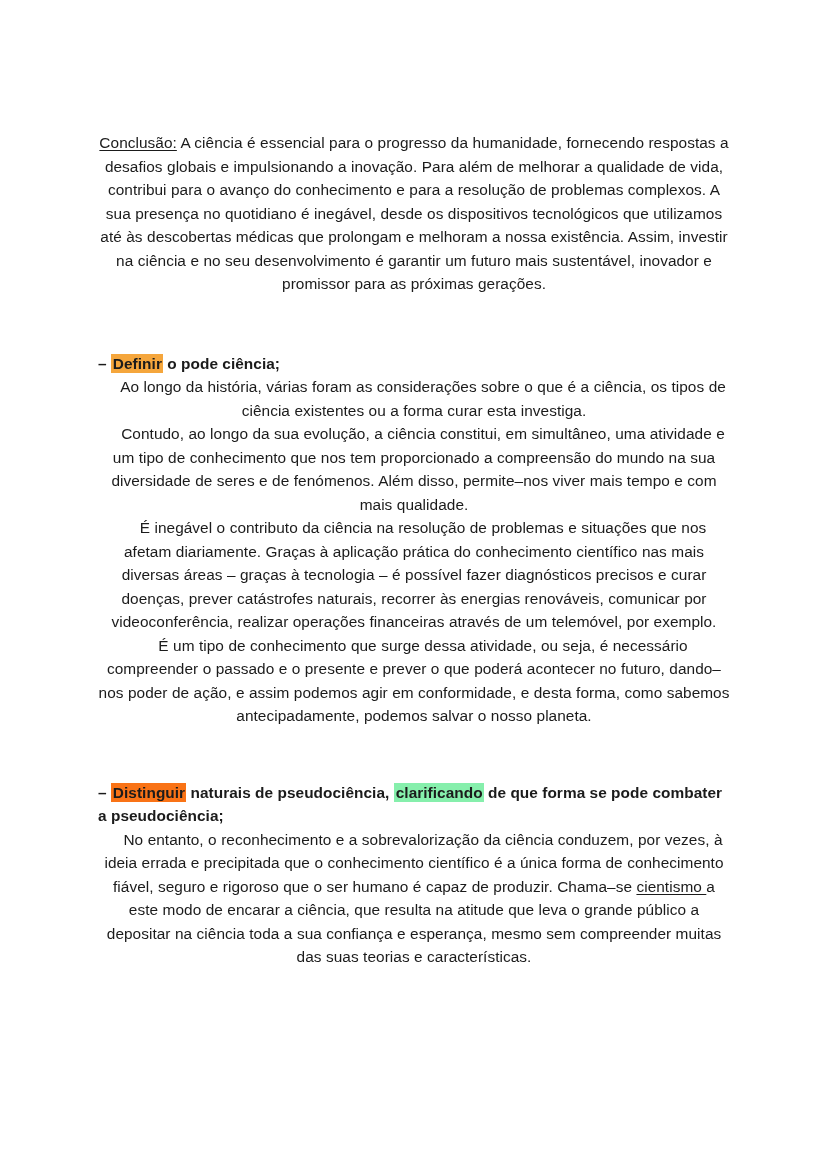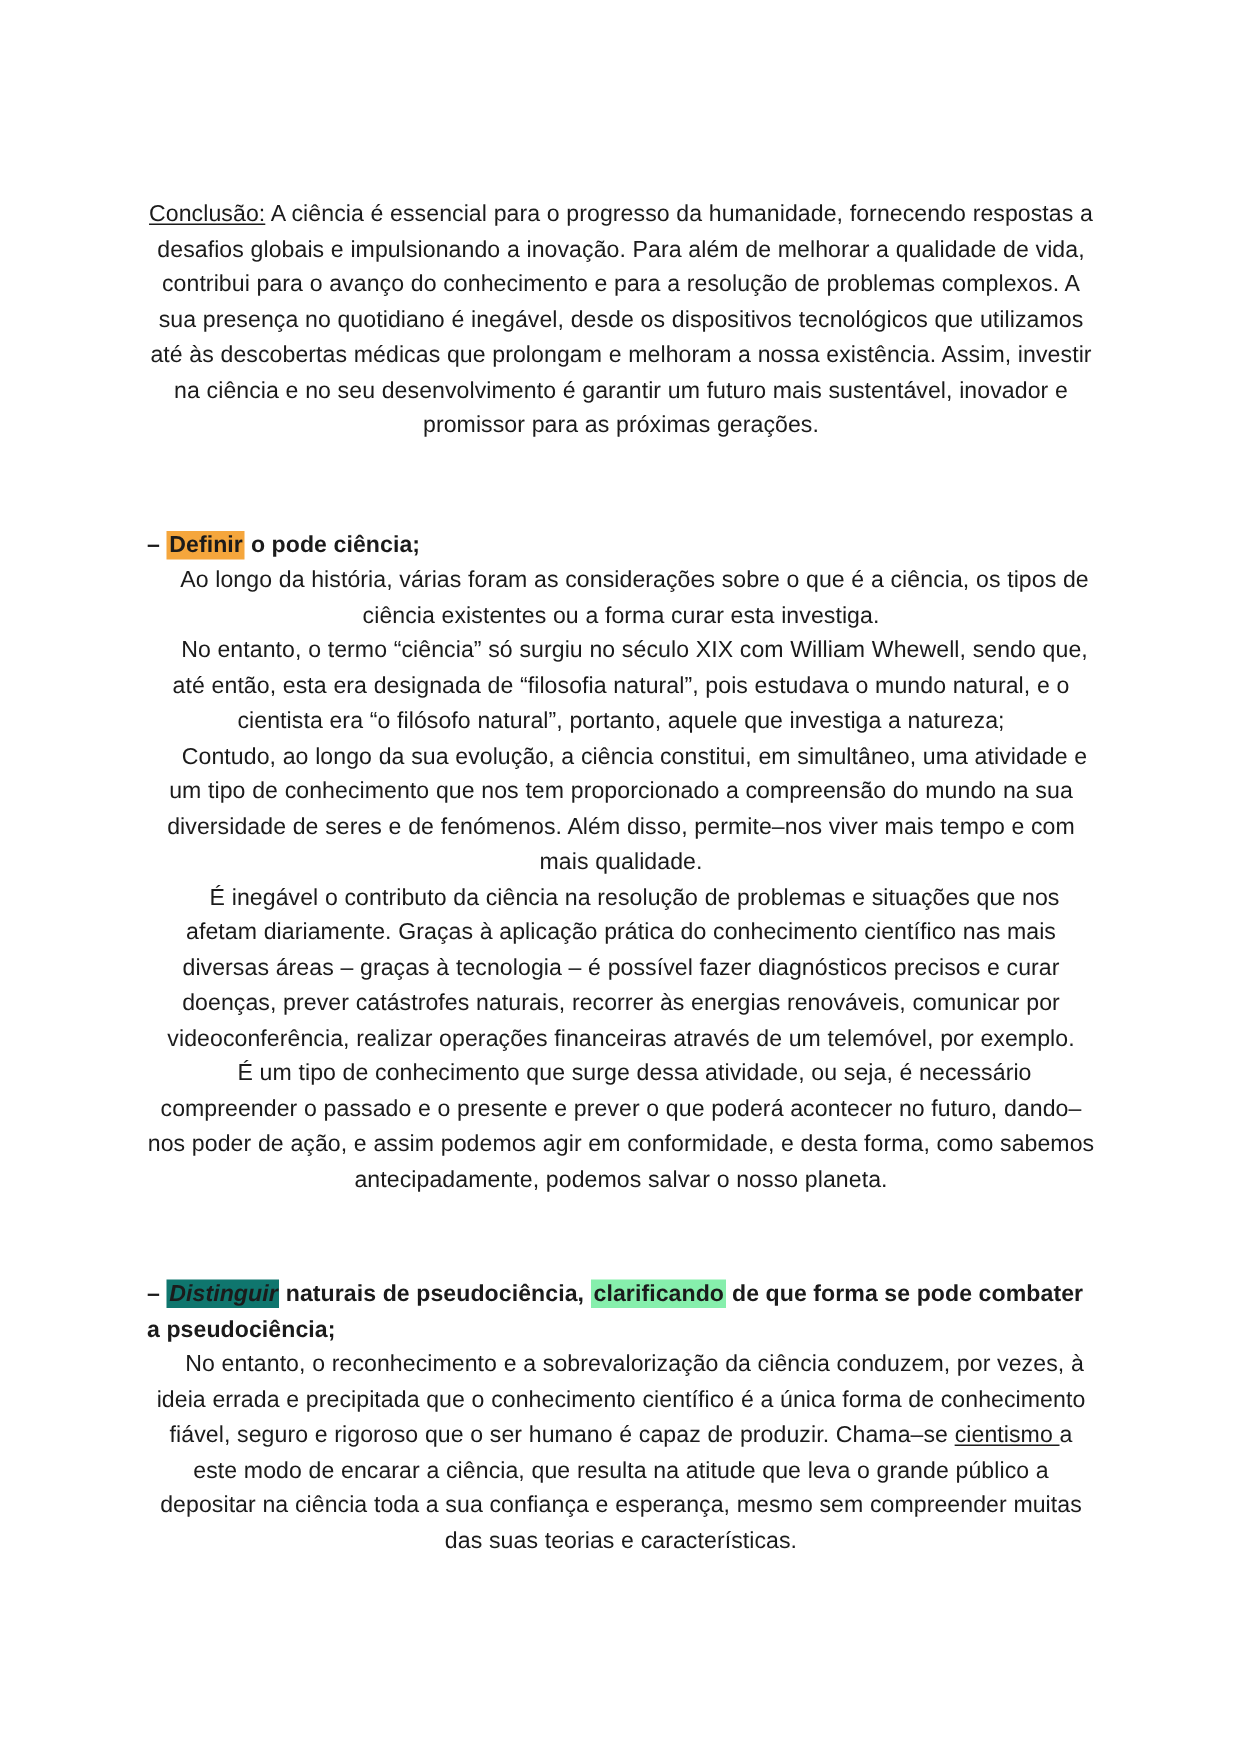--- a/index.html
+++ b/index.html
@@ -88,26 +88,25 @@
 
   <div id="doc-body" style="color: rgb(27, 27, 27);">
 
     <p class="para para-conclusao"><span class="u">Conclusão:</span><span> A ciência é essencial para o progresso da humanidade, fornecendo respostas a desafios globais e impulsionando a inovação. Para além de melhorar a qualidade de vida, contribui para o avanço do conhecimento e para a resolução de problemas complexos. A sua presença no quotidiano é inegável, desde os dispositivos tecnológicos que utilizamos até às descobertas médicas que prolongam e melhoram a nossa existência. Assim, investir na ciência e no seu desenvolvimento é garantir um futuro mais sustentável, inovador e promissor para as próximas gerações.</span></p>
 
     <div class="gap-section"></div>
 
     <p class="heading"><span class="dash">– </span><span class="hl hl-orange" style="background-color: rgb(245, 166, 60);">Definir</span><span> o pode ciência;</span></p>
 
     <p class="para indent">Ao longo da história, várias foram as considerações sobre o que é a ciência, os tipos de ciência existentes ou a forma curar esta investiga.</p>
-    <p class="para indent">No entanto, o termo “ciência” só surgiu no século XIX com William Whewell, sendo que, até então, esta era designada de “filosofia natural”, pois estudava o mundo natural, e o cientista era “o filósofo natural”, portanto, aquele que investiga a natureza;</p>
     <p class="para indent">Contudo, ao longo da sua evolução, a ciência constitui, em simultâneo, uma atividade e um tipo de conhecimento que nos tem proporcionado a compreensão do mundo na sua diversidade de seres e de fenómenos. Além disso, permite–nos viver mais tempo e com mais qualidade.</p>
     <p class="para indent">É inegável o contributo da ciência na resolução de problemas e situações que nos afetam diariamente. Graças à aplicação prática do conhecimento científico nas mais diversas áreas – graças à tecnologia – é possível fazer diagnósticos precisos e curar doenças, prever catástrofes naturais, recorrer às energias renováveis, comunicar por videoconferência, realizar operações financeiras através de um telemóvel, por exemplo.</p>
     <p class="para indent">É um tipo de conhecimento que surge dessa atividade, ou seja, é necessário compreender o passado e o presente e prever o que poderá acontecer no futuro, dando–nos poder de ação, e assim podemos agir em conformidade, e desta forma, como sabemos antecipadamente, podemos salvar o nosso planeta.</p>
 
     <div class="gap-heading"></div>
 
-    <p class="heading"><span class="dash">– </span><span class="hl hl-green" style="background-color: #0f766e; font-style: italic;">Distinguir</span><span> naturais de pseudociência, </span><span class="hl hl-blue" style="background-color: #86efac;">clarificando</span><span> de que forma se pode combater a pseudociência;</span></p>
+    <p class="heading"><span class="dash">– </span><span class="hl hl-green" style="background-color: #f97316;">Distinguir</span><span> naturais de pseudociência, </span><span class="hl hl-blue" style="background-color: #86efac;">clarificando</span><span> de que forma se pode combater a pseudociência;</span></p>
 
     <p class="para indent"><span>No entanto, o reconhecimento e a sobrevalorização da ciência conduzem, por vezes, à ideia errada e precipitada que o conhecimento científico é a única forma de conhecimento fiável, seguro e rigoroso que o ser humano é capaz de produzir. Chama–se </span><span class="u">cientismo </span><span>a este modo de encarar a ciência, que resulta na atitude que leva o grande público a depositar na ciência toda a sua confiança e esperança, mesmo sem compreender muitas das suas teorias e características.</span></p>
 
   </div>
 
 </div>
 
 </body></html>

